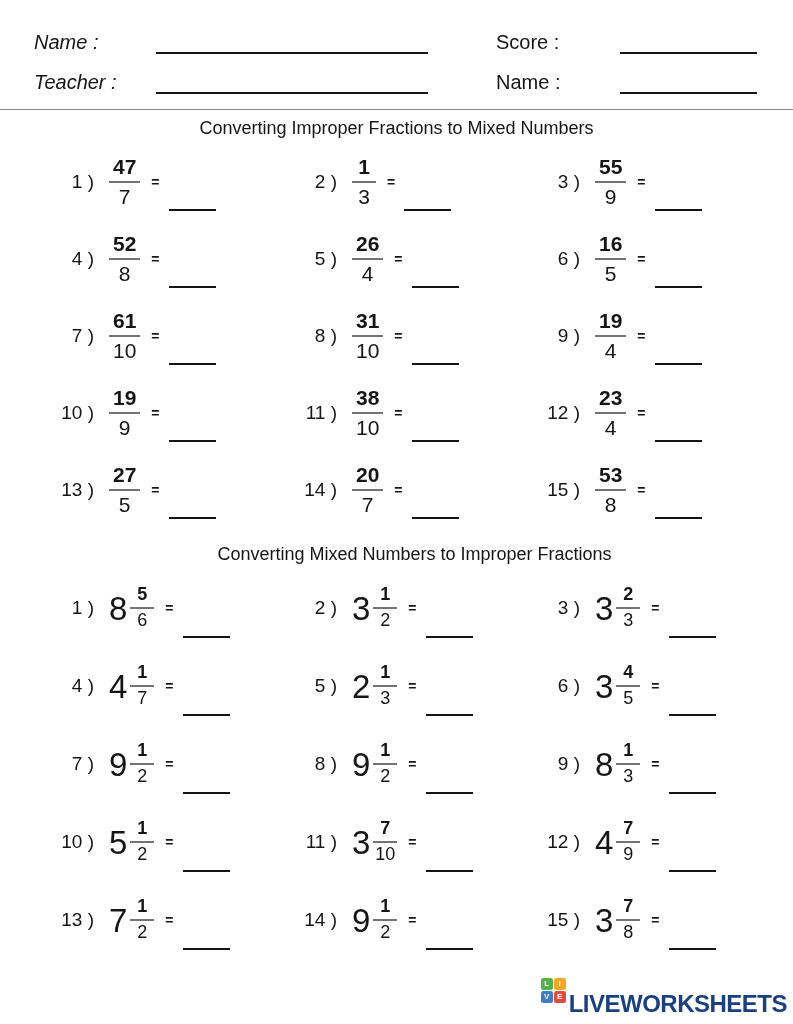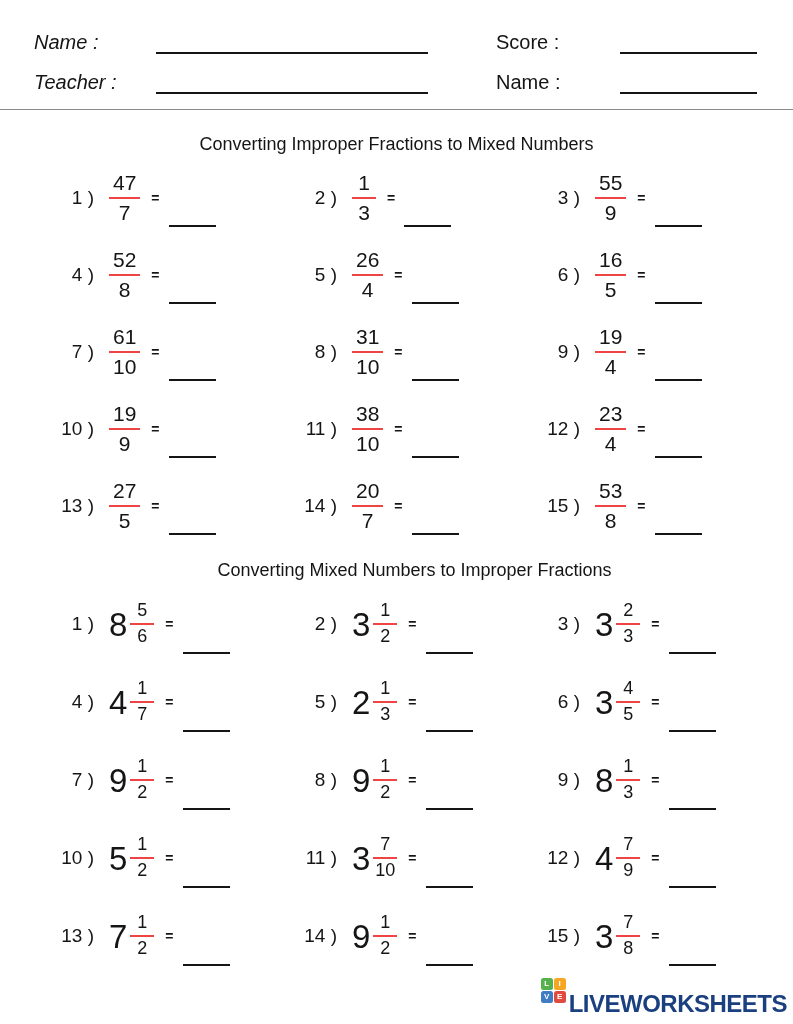--- a/index.html
+++ b/index.html
@@ -19,35 +19,35 @@
   .hdr-row { display: flex; align-items: flex-end; height: 40px; font-size: 20px; }
   .hdr-label { white-space: pre; }
   .hdr-label.lft { width: 122px; font-style: italic; }
   .hdr-label.rgt { width: 124px; margin-top: 16px; }
   .hdr-line { border-bottom: 2px solid #151515; height: 28px; box-sizing: border-box; }
   .hdr-line.lline { flex: 0 0 272px; }
   .hdr-spacer { flex: 1; }
   .hdr-line.rline { flex: 0 0 137px; }
   .divider { border: none; border-top: 1px solid #8a8a8a; margin: 15px 0 0 0; }
   
-  .section-title { text-align: center; font-size: 18px; margin-top: 24px; }
+  .section-title { text-align: center; font-size: 18px; margin-top: 8px; }
   .section + .section .section-title { margin-top: 16px; margin-left: 36px; }
   .grid {
     display: grid;
     grid-template-columns: 1fr 1fr 1fr;
     padding: 4px 28px 0 36px;
   }
   .section .grid { grid-auto-rows: 77px; }
   .section.mixed .grid { grid-auto-rows: 78px; }
   .problem { display: flex; align-items: center; height: 100%; }
   .pnum { width: 58px; text-align: right; font-size: 19px; padding-right: 15px; white-space: pre; flex: none; }
   .whole { font-size: 33px; line-height: 1; margin-right: 3px; }
   .frac { display: inline-block; text-align: center; font-size: 21px; line-height: 1.12; }
   .frac.small { font-size: 18px; line-height: 1.1; }
-  .fnum { display: block; padding: 0 4px 2px 4px; border-bottom: 2px solid #ef4444; min-width: 16px; }
+  .fnum { display: block; padding: 0 4px 2px 4px; border-bottom: 2px solid #737373; min-width: 16px; font-weight: bold; }
   .fden { display: block; padding-top: 2px; }
   .eq { font-size: 14px; font-weight: bold; margin: 0 9px 0 11px; }
   .blank {
     width: 47px;
     border-bottom: 2px solid #151515;
     align-self: flex-end;
     margin-bottom: 9px;
     height: 10px;
   }
   

